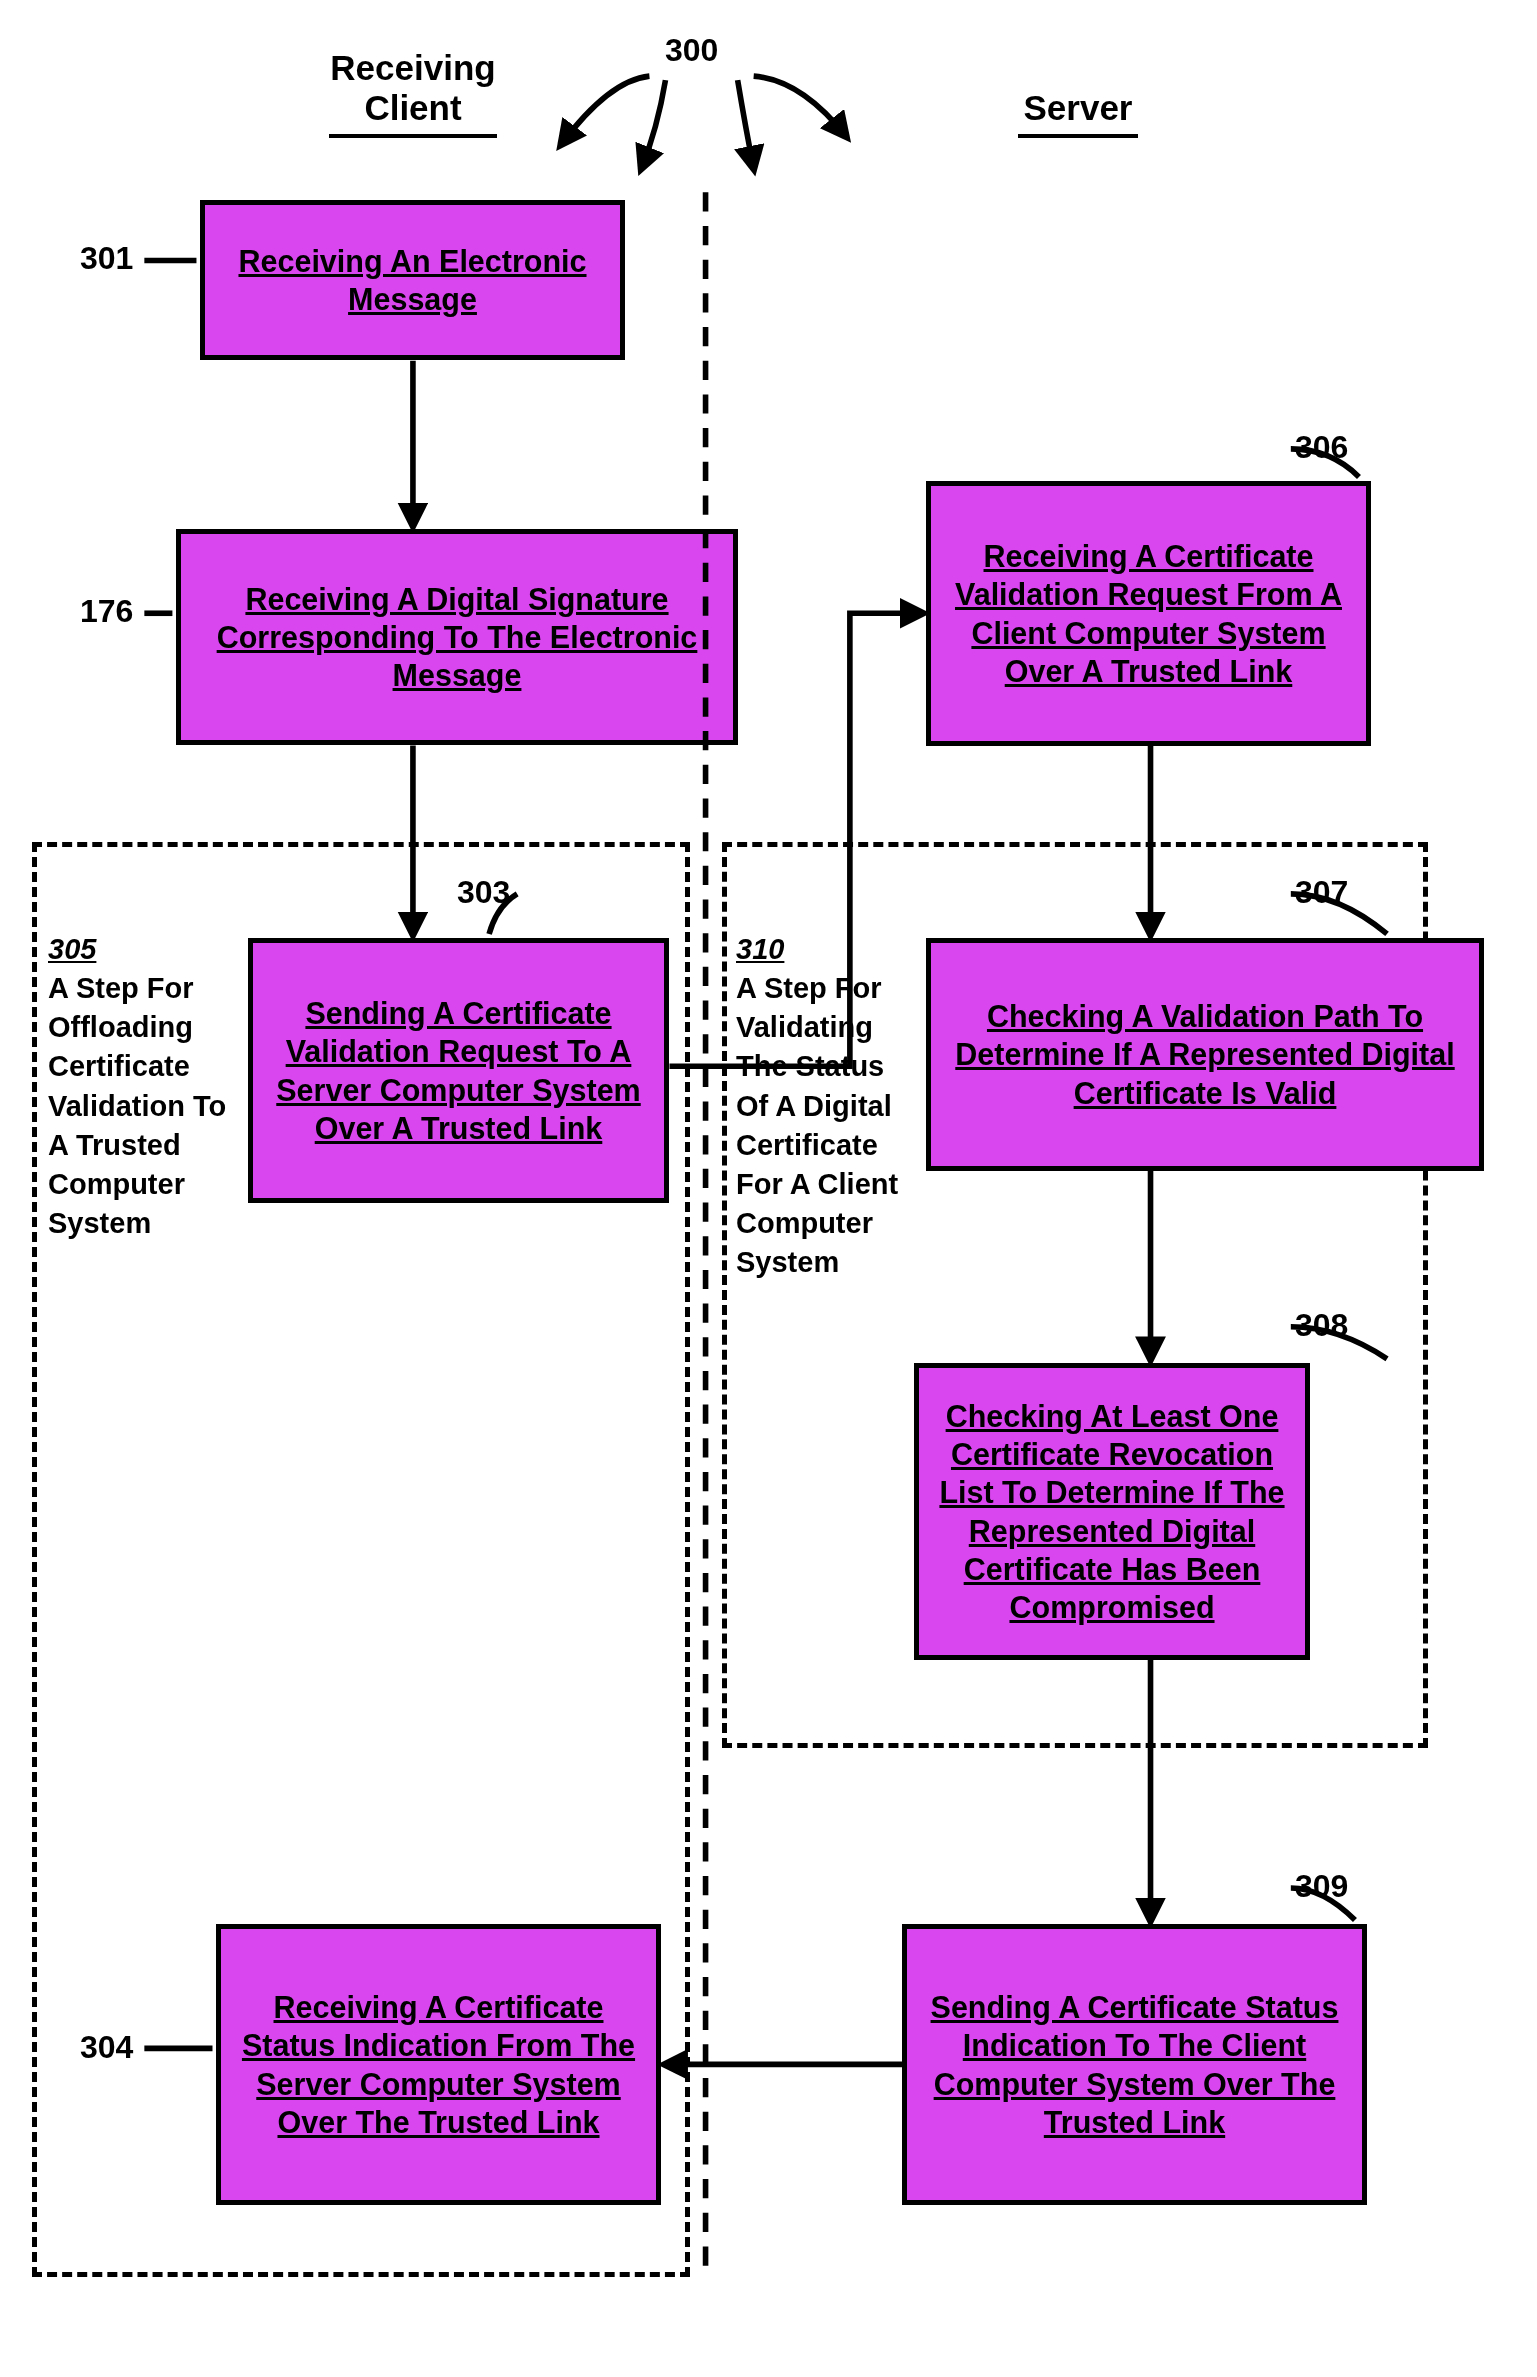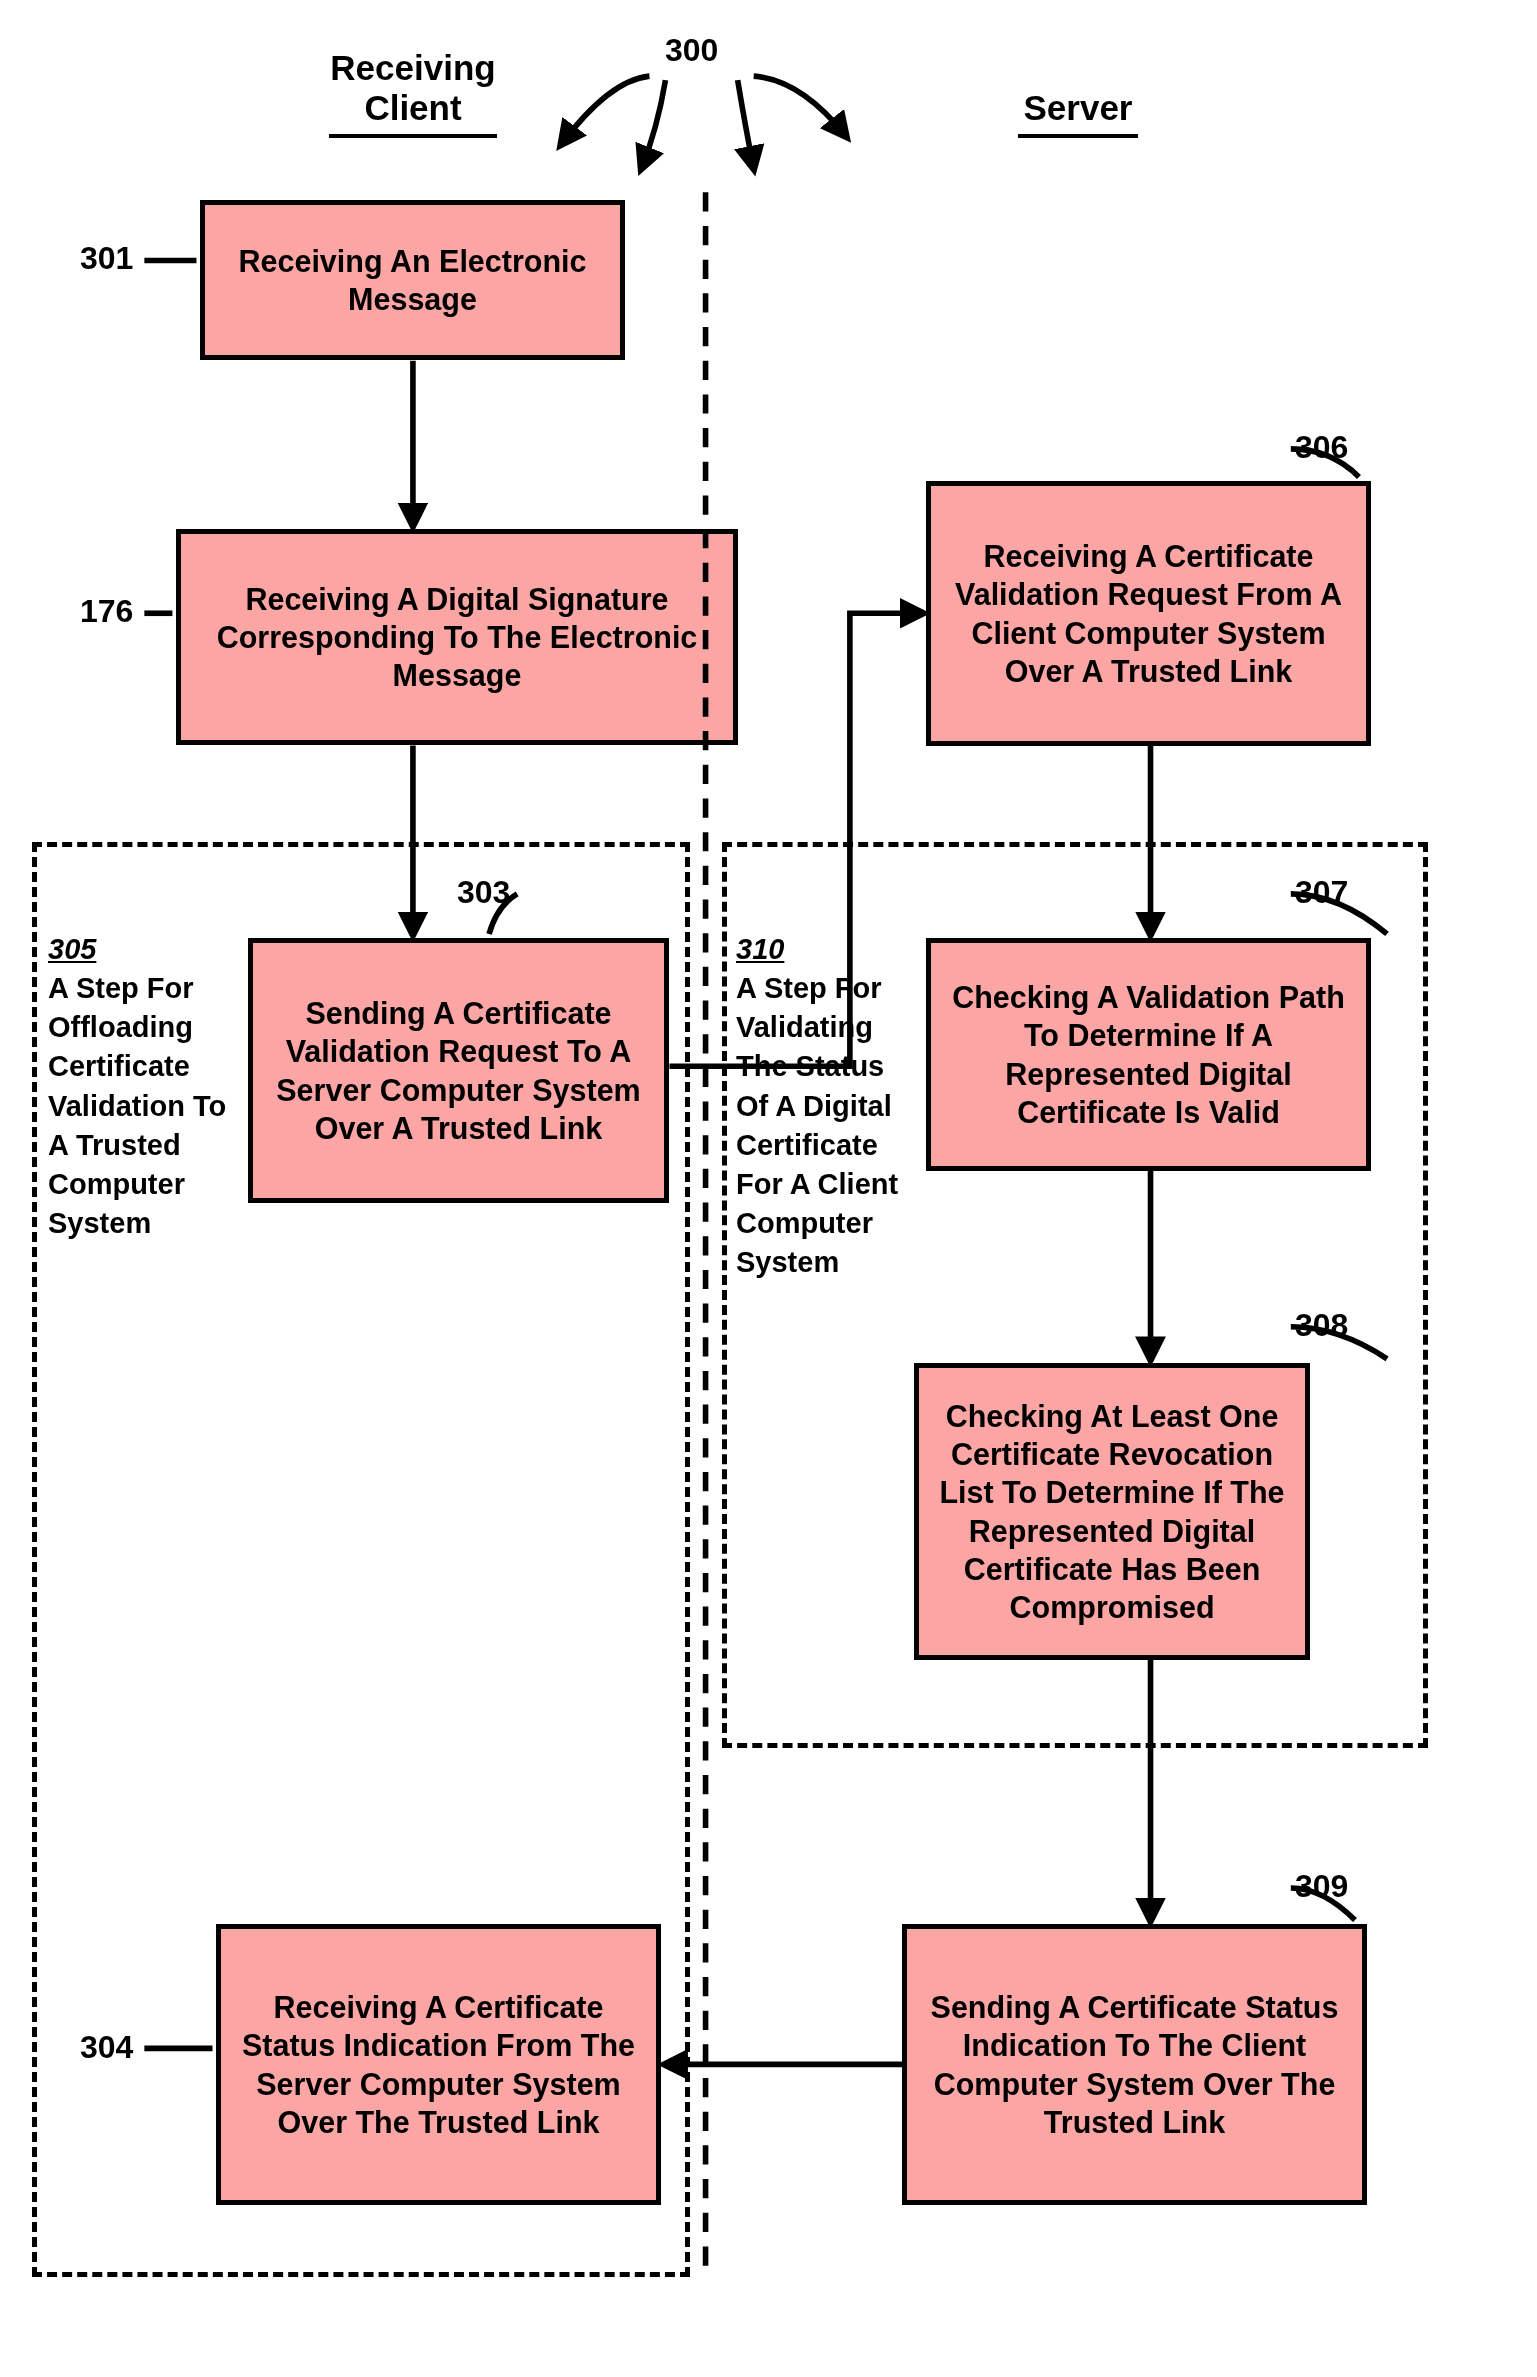--- a/index.html
+++ b/index.html
@@ -23,28 +23,29 @@
     .header {
       position: absolute;
       font-size: 35px;
       text-align: center;
       border-bottom: 4px solid #000;
       padding-bottom: 6px;
     }
     .box {
       position: absolute;
       border: 5.6px solid #000;
-      background: #fca5a5;
+      background: #d946ef;
       display: flex;
       align-items: center;
       justify-content: center;
       text-align: center;
       font-size: 30.5px;
       line-height: 1.25;
       padding: 14.4px;
+      text-decoration: underline;
     }
     .dashed-box {
       position: absolute;
       border: 5.6px dashed #000;
       background: transparent;
     }
     .side-text {
       position: absolute;
       font-size: 29px;
       text-align: left;
@@ -96,21 +97,21 @@
 
   <div class="box" style="left:216px; top:906px; width:421px; height:265px;">Sending A Certificate Validation Request To A Server Computer System Over A Trusted Link</div>
   <div class="label" style="left:425px; top:842px;">303</div>
 
   <div class="box" style="left:184px; top:1892px; width:445px; height:281px;">Receiving A Certificate Status Indication From The Server Computer System Over The Trusted Link</div>
   <div class="label" style="left:48px; top:1997px;">304</div>
 
   <div class="box" style="left:894px; top:449px; width:445px; height:265px;">Receiving A Certificate Validation Request From A Client Computer System Over A Trusted Link</div>
   <div class="label" style="left:1263px; top:397px;">306</div>
 
-  <div class="box" style="left:894px; top:906px; width:445px; height:233px;">Checking A Validation Path To Determine If A Represented Digital Certificate Is Valid</div>
+  <div class="box" style="left:894px; top:906px; width:558px; height:233px;">Checking A Validation Path To Determine If A Represented Digital Certificate Is Valid</div>
   <div class="label" style="left:1263px; top:842px;">307</div>
 
   <div class="box" style="left:882px; top:1331px; width:396px; height:297px;">Checking At Least One Certificate Revocation List To Determine If The Represented Digital Certificate Has Been Compromised</div>
   <div class="label" style="left:1263px; top:1275px;">308</div>
 
   <div class="box" style="left:870px; top:1892px; width:465px; height:281px;">Sending A Certificate Status Indication To The Client Computer System Over The Trusted Link</div>
   <div class="label" style="left:1263px; top:1836px;">309</div>
 
   <svg class="overlay" viewBox="0 0 1837 2885" width="1473" height="2313">
     <defs>

